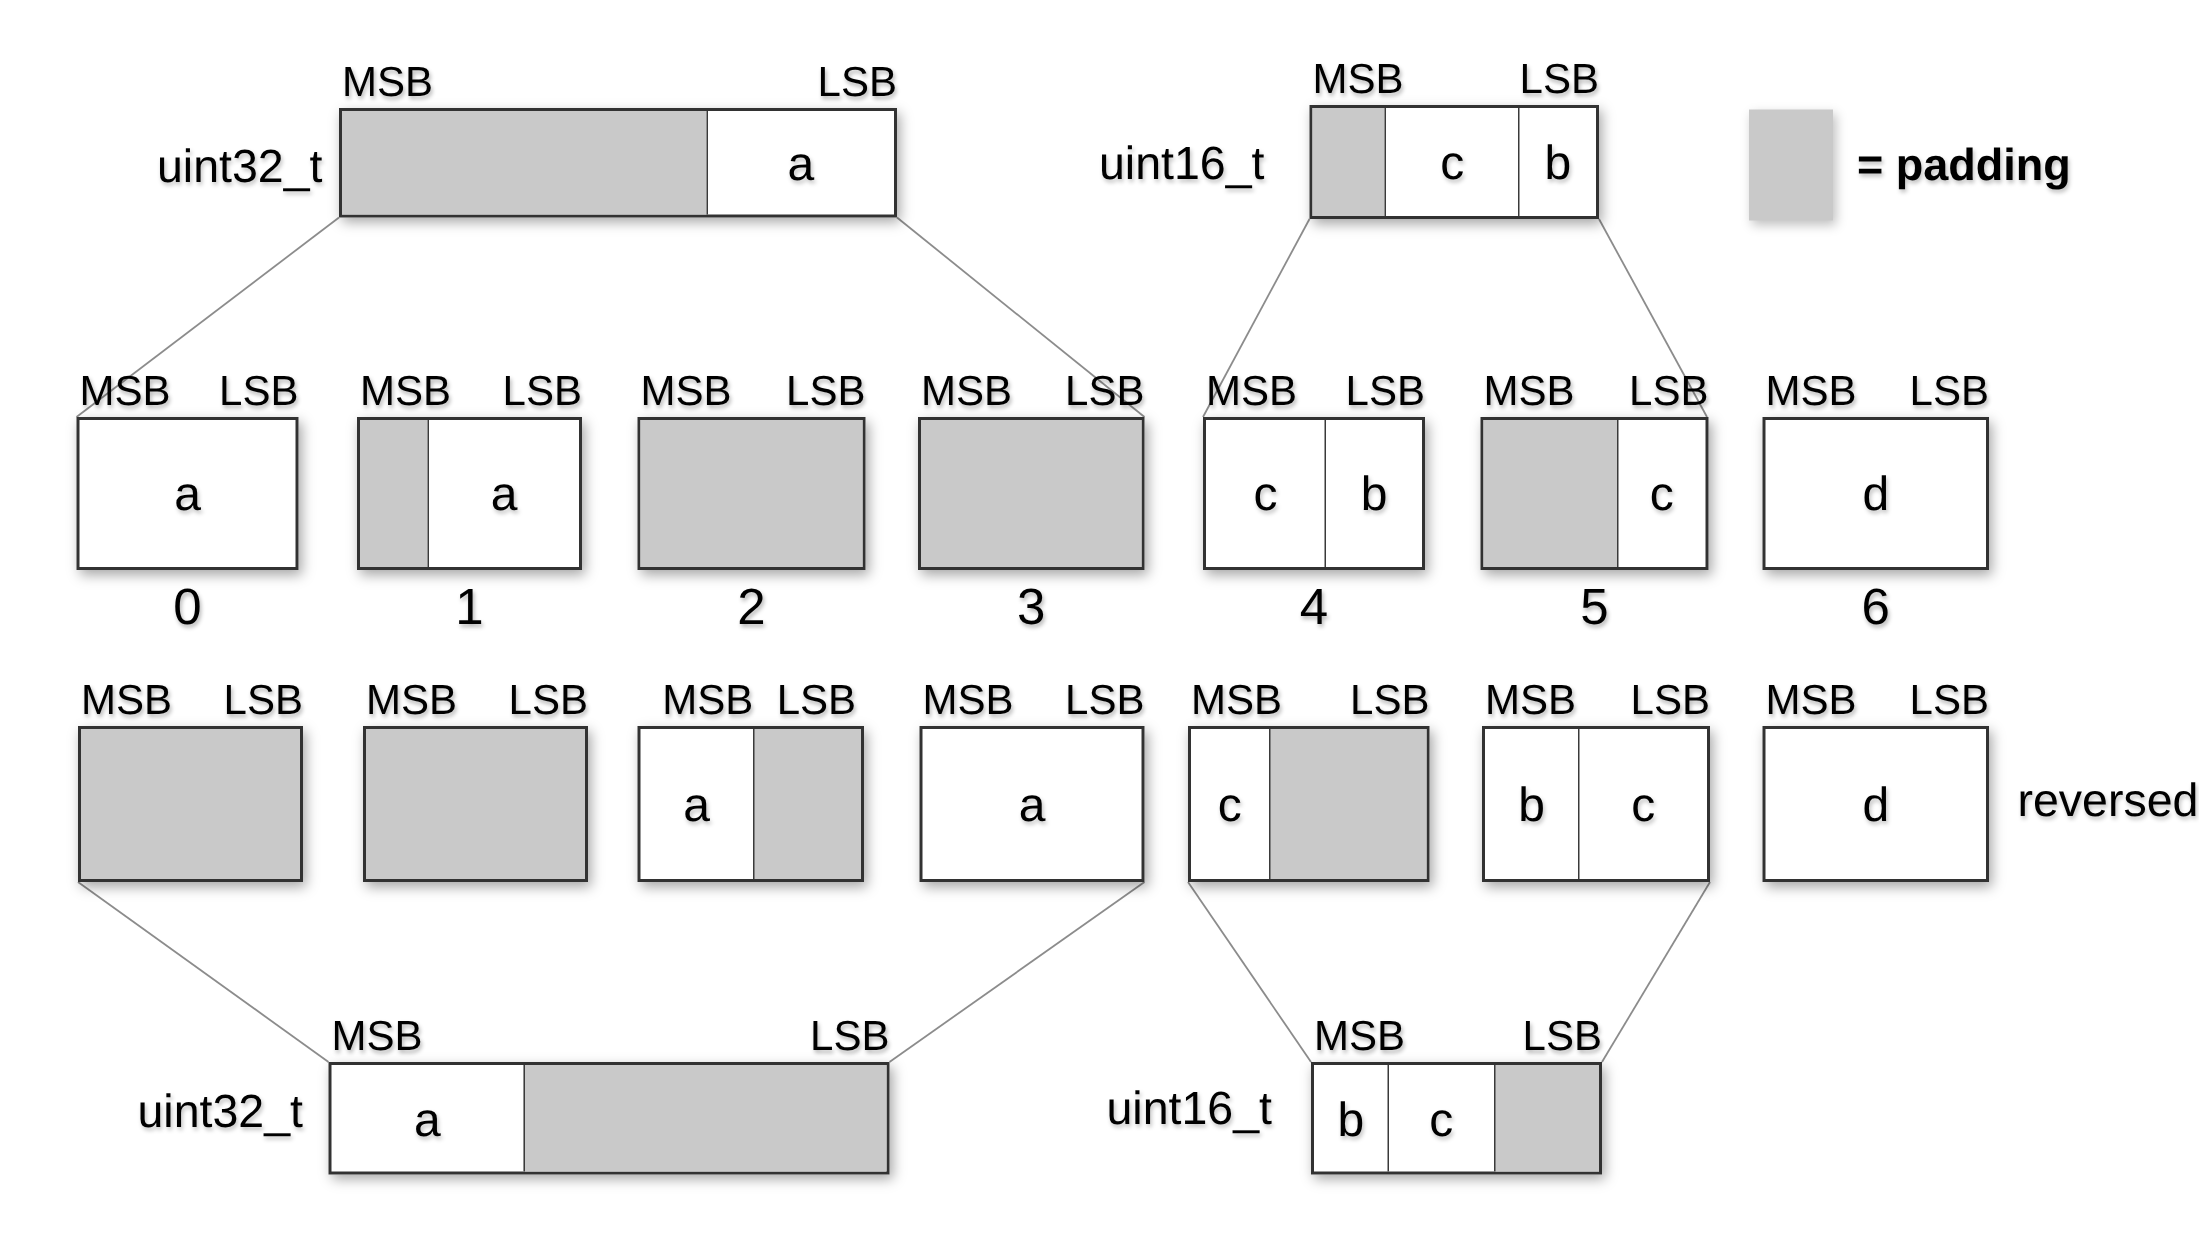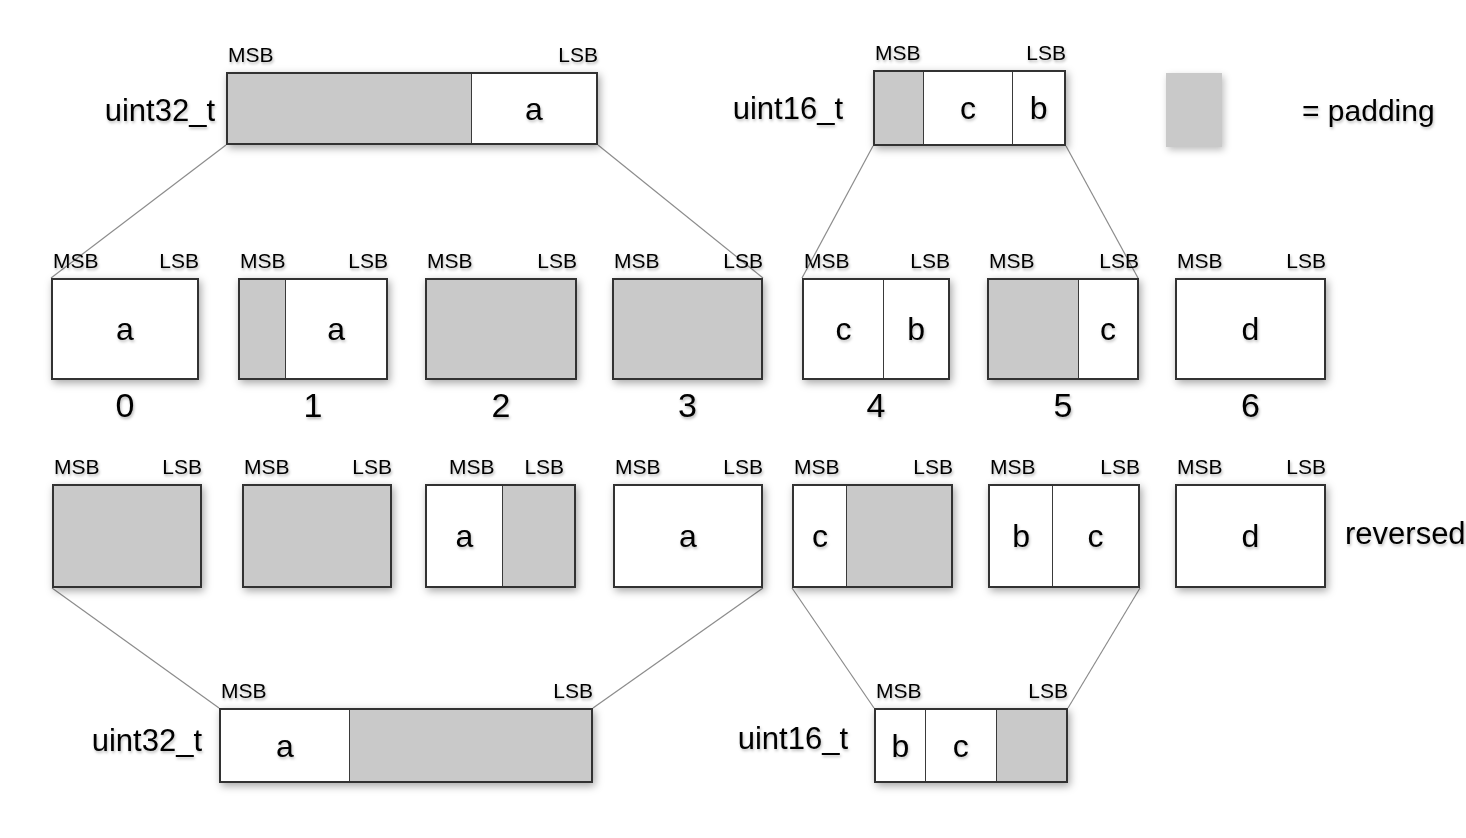--- a/index.html
+++ b/index.html
@@ -6,21 +6,21 @@
   body{font-family:"Liberation Sans","DejaVu Sans",sans-serif;color:#000;}
   #canvas{position:relative;width:1466px;height:838px;background:#ffffff;overflow:hidden;}
   #connector-svg{position:absolute;left:0;top:0;z-index:1;}
   .box{position:absolute;display:flex;border:2px solid #323232;background:#fff;
        box-shadow:2px 3px 8px rgba(0,0,0,0.35);z-index:2;box-sizing:border-box;}
   .seg{height:100%;display:flex;align-items:center;justify-content:center;box-sizing:border-box;}
   .seg + .seg{border-left:1.5px solid #3a3a3a;}
   .seg.pad{background:#c9c9c9;}
   .seg-label{font-size:32px;line-height:1;text-shadow:1px 2px 3px rgba(0,0,0,0.25);}
   .bitlabel-row{position:absolute;height:26px;z-index:2;}
-  .bitlabel{position:absolute;top:0;font-size:21px;line-height:26px;white-space:nowrap;
+  .bitlabel{position:absolute;top:0;font-size:28px;line-height:26px;white-space:nowrap;
             text-shadow:1px 2px 3px rgba(0,0,0,0.3);}
   .bitlabel.msb-edge{left:2px;}
   .bitlabel.lsb-edge{right:0px;}
   .bitlabel.inset{transform:translateX(-50%);}
   .caption{position:absolute;text-align:center;font-size:34px;z-index:2;
            text-shadow:1px 2px 3px rgba(0,0,0,0.3);}
   .type-label{position:absolute;width:260px;text-align:right;font-size:31px;z-index:2;
               text-shadow:1px 2px 3px rgba(0,0,0,0.25);white-space:nowrap;}
   .side-label{position:absolute;font-size:31px;z-index:2;text-shadow:1px 2px 3px rgba(0,0,0,0.25);}
   .legend-swatch{position:absolute;background:#c9c9c9;z-index:2;box-shadow:2px 3px 7px rgba(0,0,0,0.25);}
@@ -34,21 +34,21 @@
       <line x1="226" y1="145" x2="51" y2="278" stroke="#8c8c8c" stroke-width="1.2"></line>
       <line x1="598" y1="145" x2="763" y2="278" stroke="#8c8c8c" stroke-width="1.2"></line>
       <line x1="873" y1="146" x2="802" y2="278" stroke="#8c8c8c" stroke-width="1.2"></line>
       <line x1="1066" y1="146" x2="1138" y2="278" stroke="#8c8c8c" stroke-width="1.2"></line>
       <line x1="52" y1="588" x2="219" y2="708" stroke="#8c8c8c" stroke-width="1.2"></line>
       <line x1="763" y1="588" x2="593" y2="708" stroke="#8c8c8c" stroke-width="1.2"></line>
       <line x1="792" y1="588" x2="874" y2="708" stroke="#8c8c8c" stroke-width="1.2"></line>
       <line x1="1140" y1="588" x2="1068" y2="708" stroke="#8c8c8c" stroke-width="1.2"></line>
     </svg>
   <div class="legend-swatch" id="legend-swatch" style="left: 1166px; top: 73px; width: 56px; height: 74px;"></div>
-  <div class="legend-text" id="legend-text" style="left: 1302px; top: 94px;">= padding</div>
+  <div class="legend-text" id="legend-text" style="left: 1238px; top: 94px; font-weight: bold;">= padding</div>
   <div class="side-label" id="reversed-label" style="left: 1345px; top: 516px;">reversed</div>
 <div class="box" style="left: 226px; top: 72px; width: 372px; height: 73px;">
       <div class="seg pad" style="width: 66%;"></div>
       <div class="seg" style="width: 34%;">
         <span class="seg-label">a</span>
       </div>
     </div>
     <div class="bitlabel-row" style="left: 226px; top: 42px; width: 372px;">
       <span class="bitlabel msb-edge">MSB</span>
       <span class="bitlabel lsb-edge">LSB</span>

